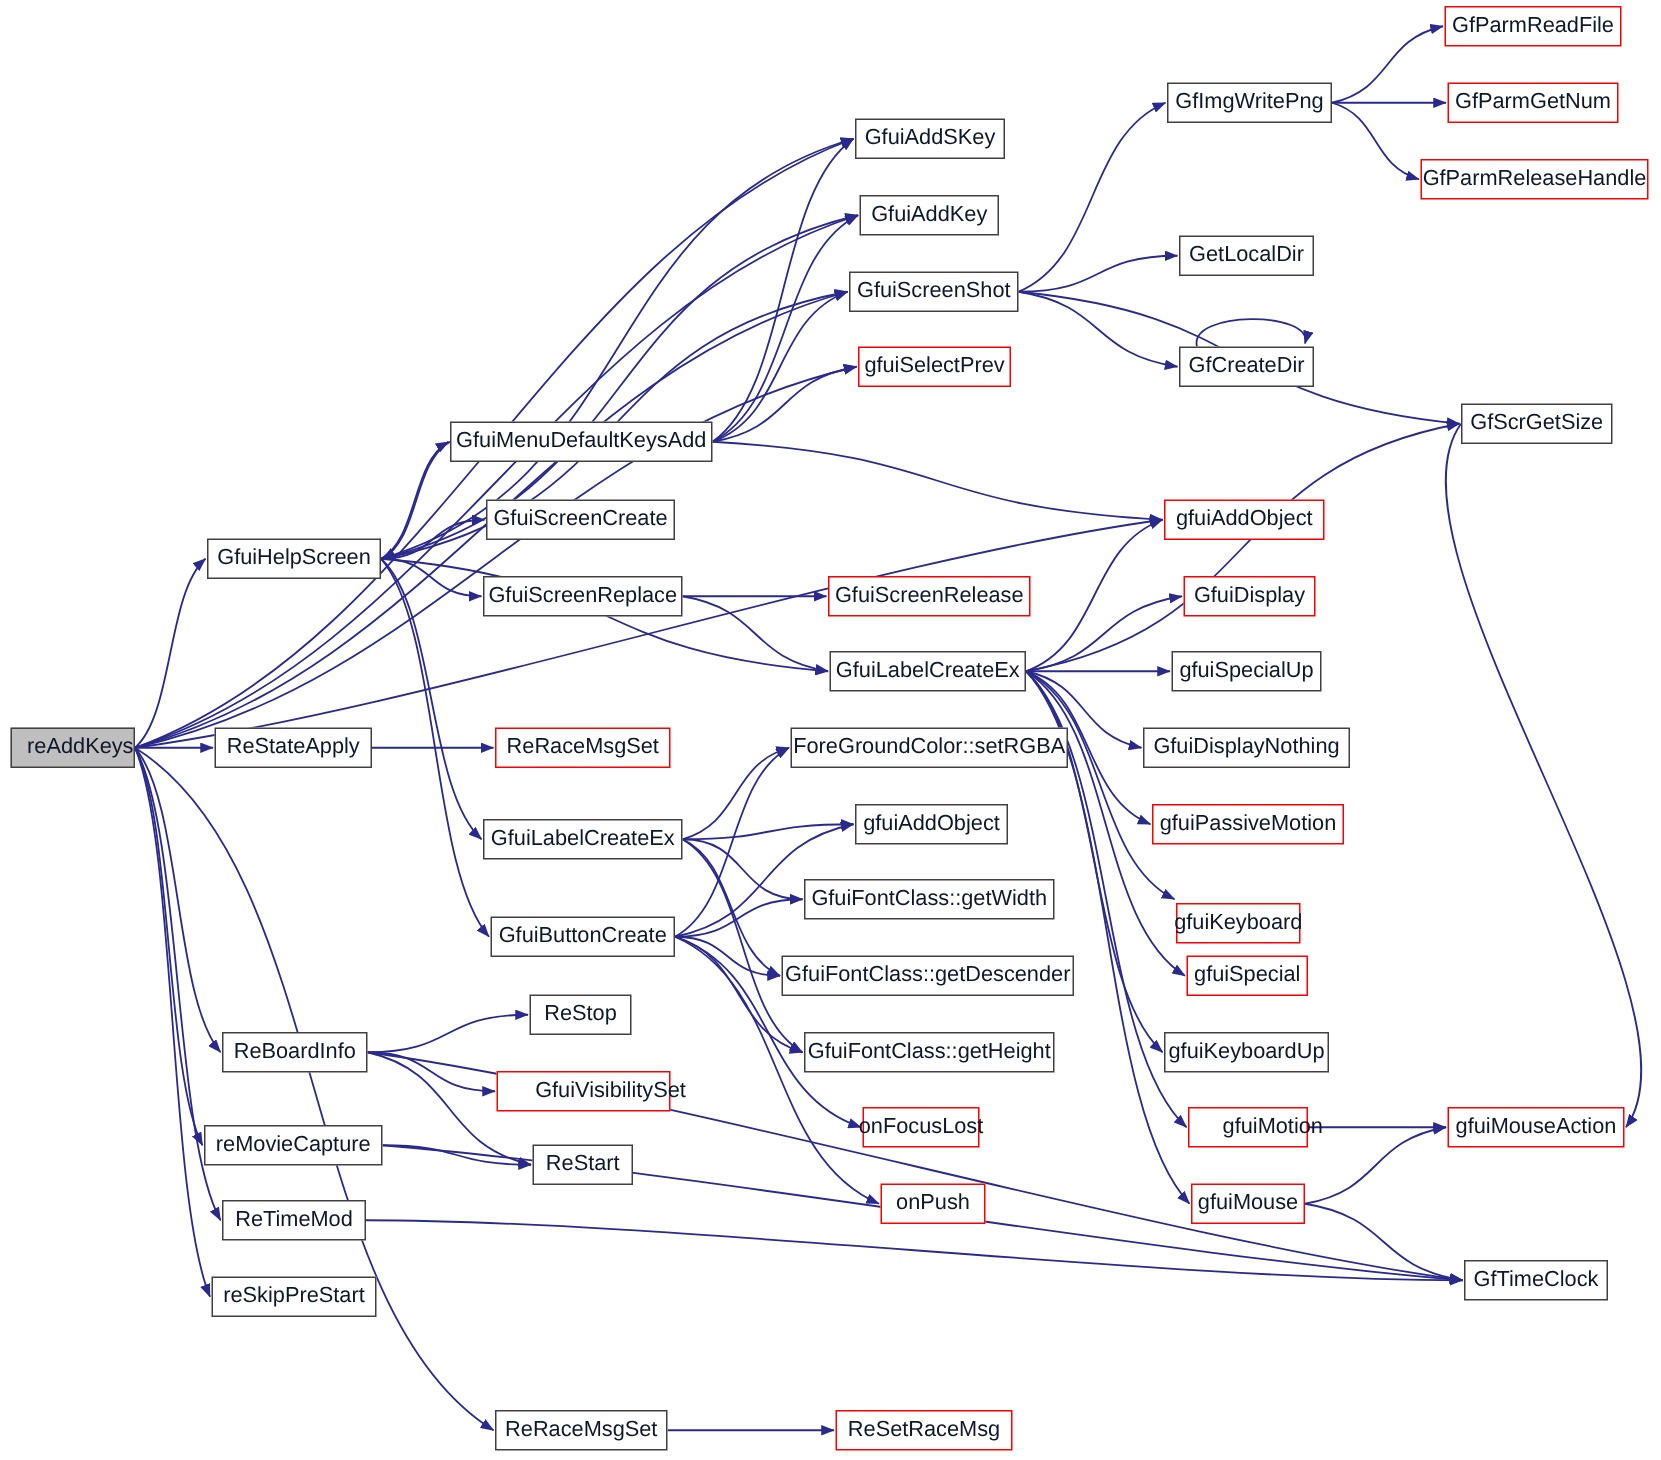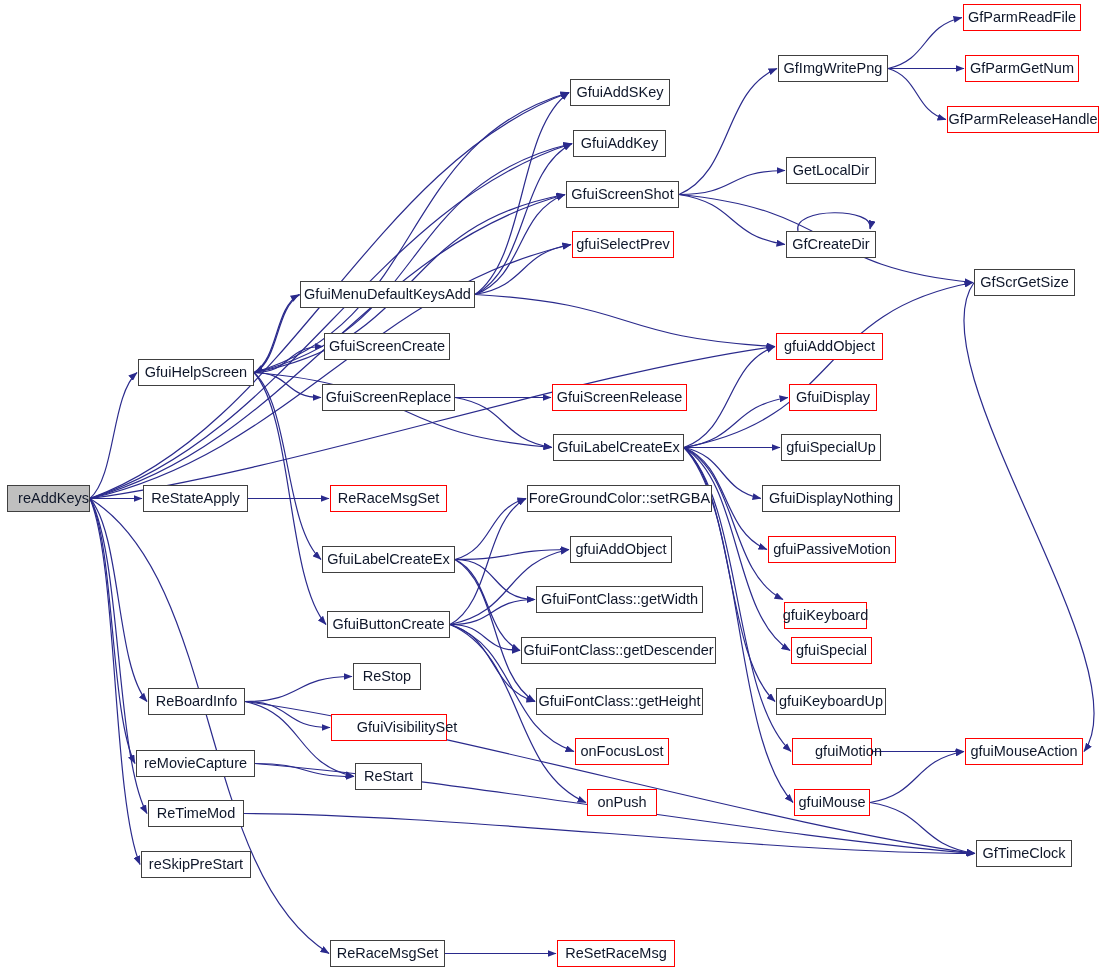--- a/index.html
+++ b/index.html
@@ -177,21 +177,21 @@
       </div>
       <div class="node" style="left: 536px; top: 586px; width: 167px; height: 27px;">
         <span class="lbl">GfuiFontClass::getWidth</span>
       </div>
       <div class="node" style="left: 521px; top: 637px; width: 195px; height: 27px;">
         <span class="lbl">GfuiFontClass::getDescender</span>
       </div>
       <div class="node" style="left: 536px; top: 688px; width: 167px; height: 27px;">
         <span class="lbl">GfuiFontClass::getHeight</span>
       </div>
-      <div class="node red" style="left: 575px; top: 738px; width: 94px; height: 27px;">
+      <div class="node red" style="left: 575px; top: 738px; width: 78px; height: 27px;">
         <span class="lbl">onFocusLost</span>
       </div>
       <div class="node red" style="left: 587px; top: 789px; width: 70px; height: 27px;">
         <span class="lbl">onPush</span>
       </div>
       <div class="node red" style="left: 557px; top: 940px; width: 118px; height: 27px;">
         <span class="lbl">ReSetRaceMsg</span>
       </div>
       <div class="node" style="left: 778px; top: 55px; width: 110px; height: 27px;">
         <span class="lbl">GfImgWritePng</span>

